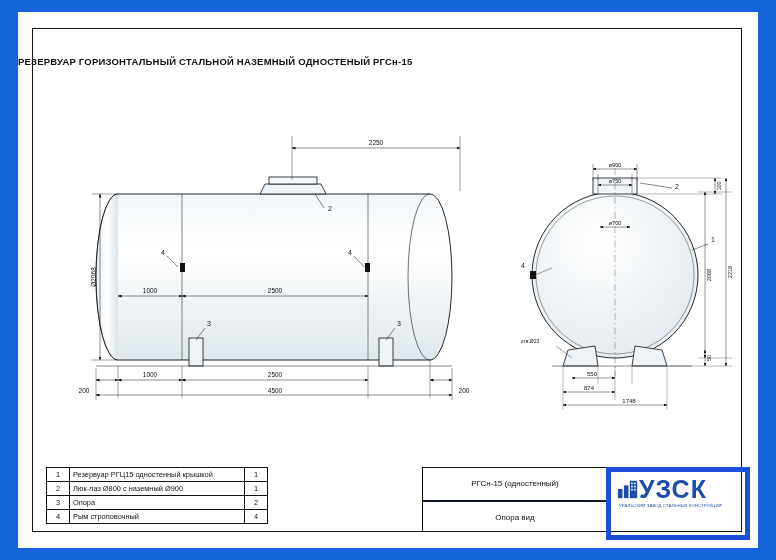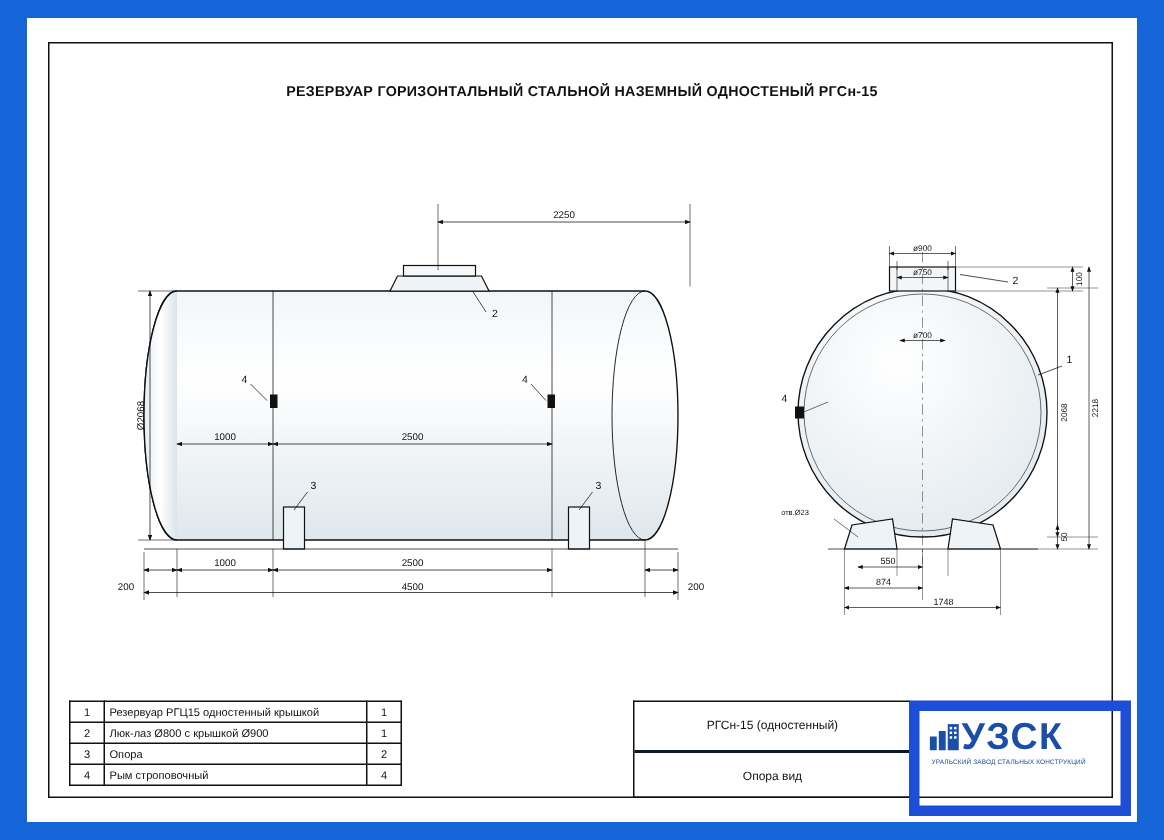--- a/index.html
+++ b/index.html
@@ -31,21 +31,21 @@
     position: absolute;
     left: 14px; top: 16px;
     width: 708px;
     height: 502px;
     border: 1px solid #111;
   }
   .title {
     position: absolute;
     left: 0; top: 44px;
     width: 100%;
-    text-align: center;
+    text-align: left;
     font-size: 9.5px;
     font-weight: bold;
     letter-spacing: 0.2px;
     color: #111;
   }
   .drawing {
     position: absolute;
     left: 14px; top: 16px;
     width: 708px;
     height: 502px;
@@ -89,21 +89,21 @@
     border-bottom: 2px solid #0f172a;
   }
   .tb-row:last-child { border-bottom: none; }
 
   .logo-block {
     position: absolute;
     left: 588px;
     top: 455px;
     width: 134px;
     height: 63px;
-    border: 7px solid #1d4ed8;
+    border: 5px solid #1d4ed8;
     overflow: hidden;
   }
   .logo-inner {
     position: absolute;
     left: 6px; top: 4px;
     width: 122px;
   }
   .logo-text {
     font-size: 25px;
     font-weight: bold;
@@ -300,21 +300,21 @@
 
     <table class="spec-table">
       <tbody>
         <tr>
           <td class="num">1</td>
           <td>Резервуар РГЦ15 одностенный  крышкой</td>
           <td class="qty">1</td>
         </tr>
         <tr>
           <td class="num">2</td>
-          <td>Люк-лаз Ø800 с крышкой Ø900</td>
+          <td>Люк-лаз Ø800 с наземный Ø900</td>
           <td class="qty">1</td>
         </tr>
         <tr>
           <td class="num">3</td>
           <td>Опора</td>
           <td class="qty">2</td>
         </tr>
         <tr>
           <td class="num">4</td>
           <td>Рым строповочный</td>

